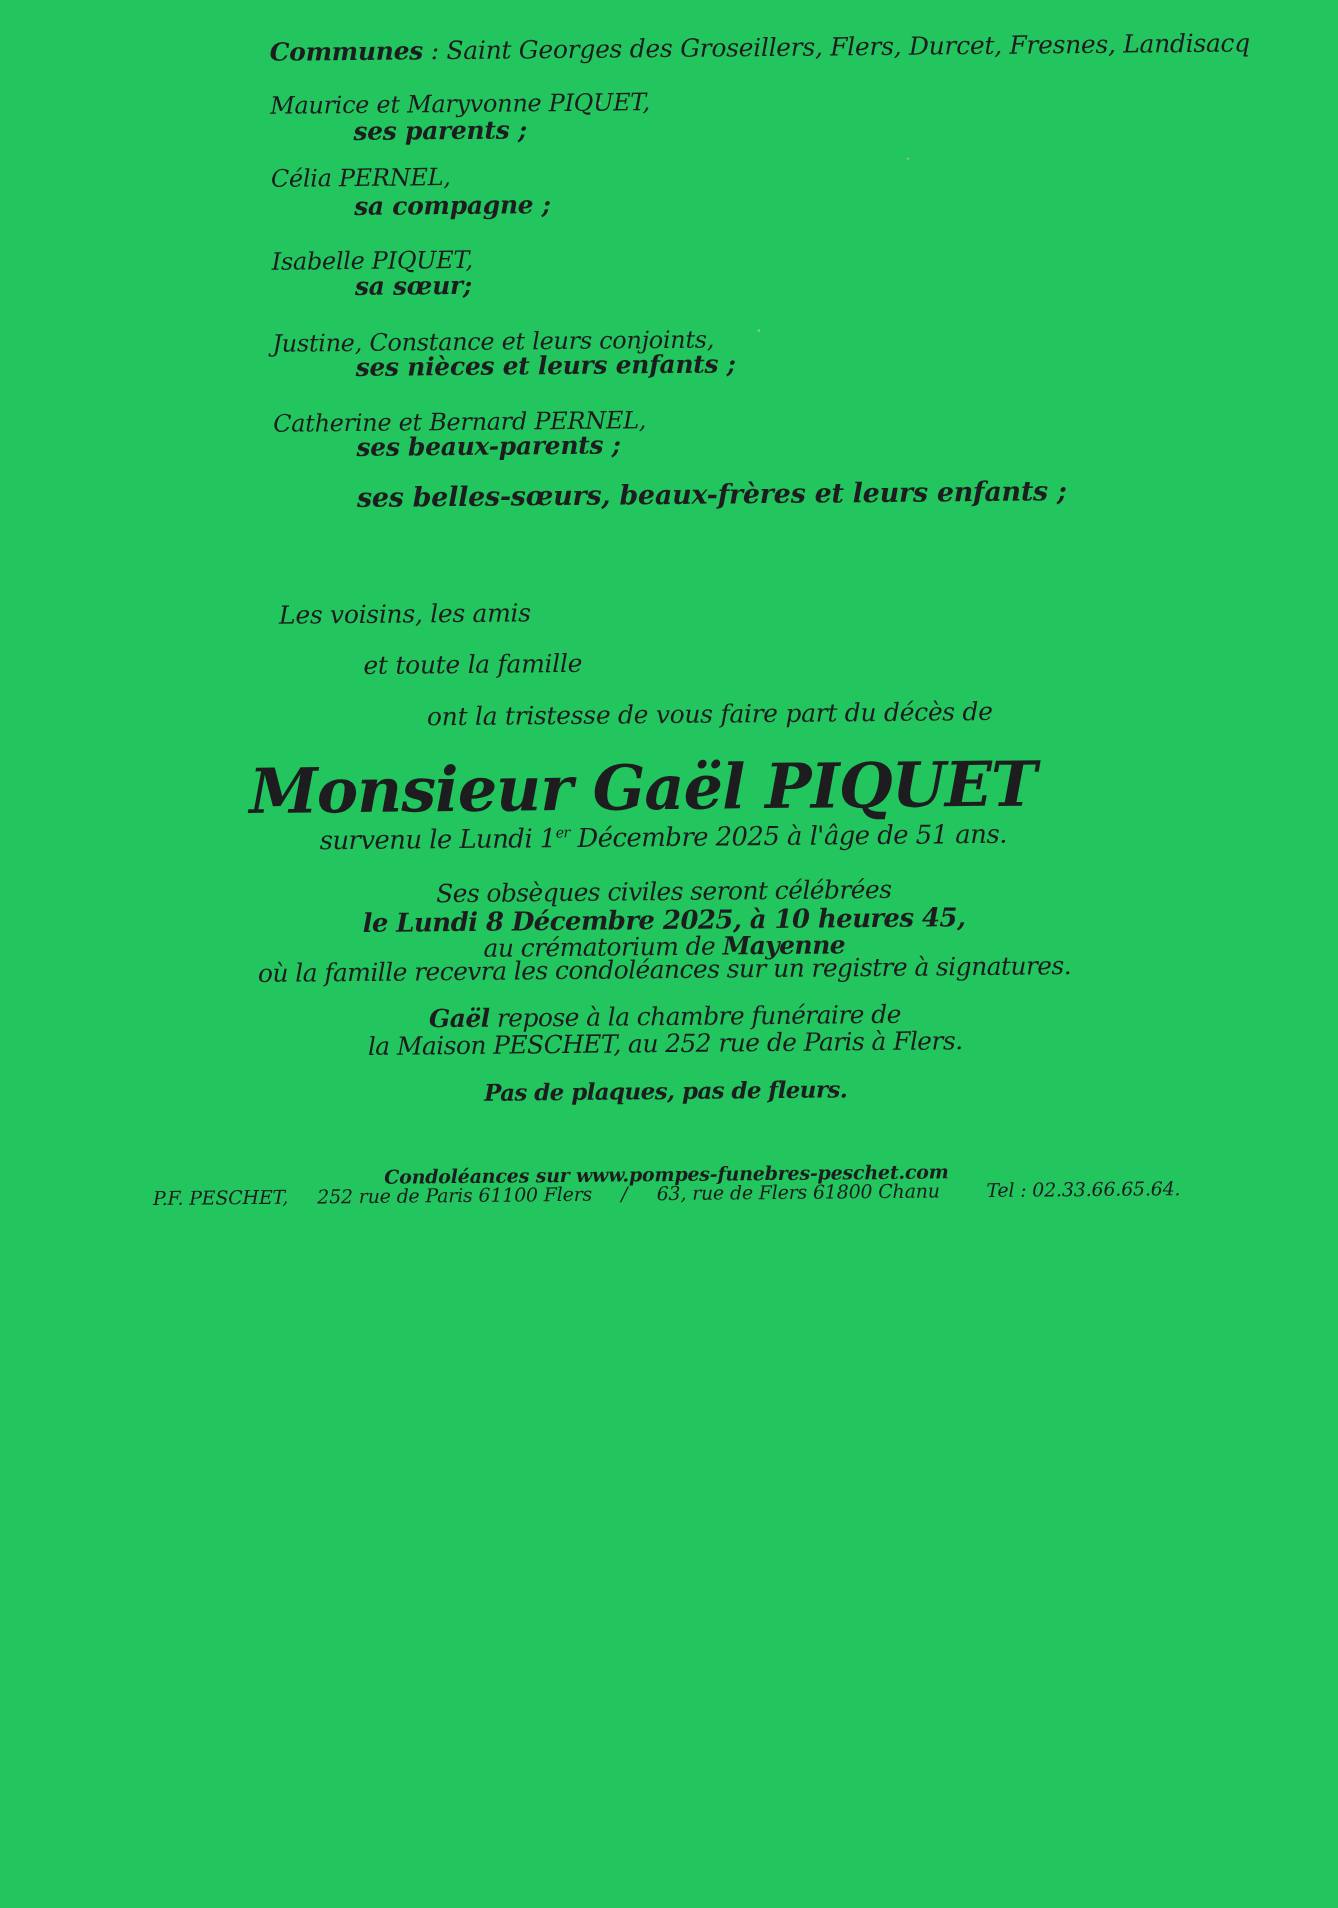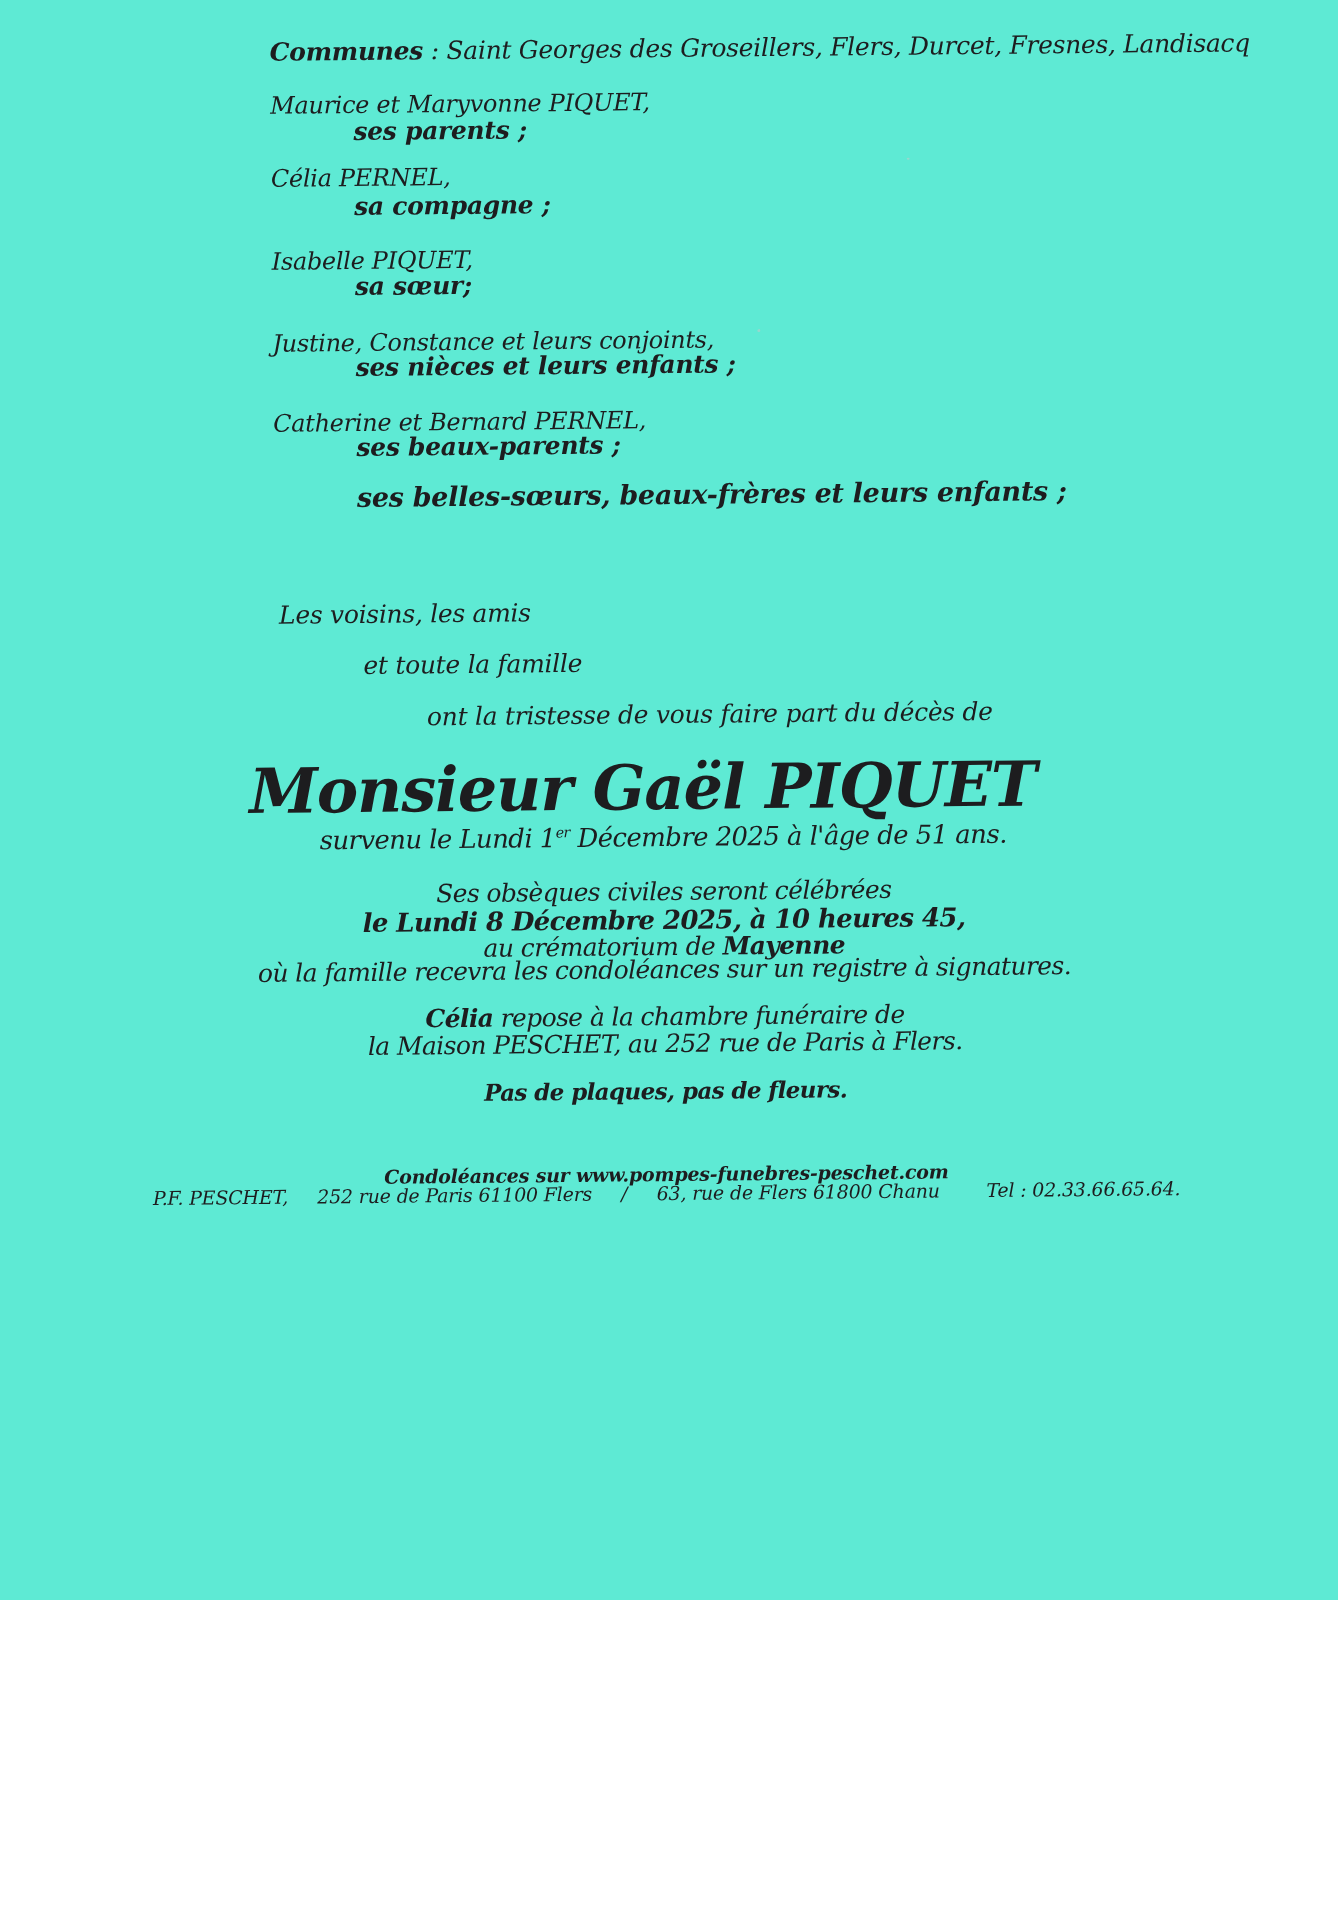--- a/index.html
+++ b/index.html
@@ -4,22 +4,22 @@
 <title>Avis de décès</title>
 <style>
   html, body {
     margin: 0;
     padding: 0;
     background: #ffffff;
   }
   .page {
     position: relative;
     width: 1338px;
-    height: 1600px;
-    background: #5eead4;
+    height: 1908px;
+    background: #22c55e;
     overflow: hidden;
     font-family: "DejaVu Serif", "Liberation Serif", serif;
     font-style: italic;
     color: #1d1d1f;
   }
   
   .skew {
     position: absolute;
     inset: 0;
     transform: rotate(-0.55deg);
@@ -114,21 +114,21 @@
     </div>
 
     <div class="line centered" style="top:879px;">Ses obsèques civiles seront célébrées</div>
     <div class="line centered b" style="top:907px; font-size:26px;">le Lundi 8 Décembre 2025, à 10 heures 45,</div>
     <div class="line centered" style="top:934px;">
       <span>au crématorium de </span><span class="b">Mayenne</span>
     </div>
     <div class="line centered" style="top:957px;">où la famille recevra les condoléances sur un registre à signatures.</div>
 
     <div class="line centered" style="top:1004px;">
-      <span class="b">Célia</span><span> repose à la chambre funéraire de</span>
+      <span class="b">Gaël</span><span> repose à la chambre funéraire de</span>
     </div>
     <div class="line centered" style="top:1031px;">la Maison PESCHET, au 252 rue de Paris à Flers.</div>
 
     <div class="line centered small-bold" style="top:1079px;">Pas de plaques, pas de fleurs.</div>
 
     <div class="line centered footer-line b" style="top:1165px;">Condoléances sur www.pompes-funebres-peschet.com</div>
     <div class="line centered footer-line" style="top:1184px;">P.F. PESCHET,     252 rue de Paris 61100 Flers     /     63, rue de Flers 61800 Chanu        Tel : 02.33.66.65.64.</div>
 
     <span class="speck" style="left:603px; top:101px; width:3px; height:3px;"></span>
     <span class="speck" style="left:911px; top:160px; width:3px; height:2px;"></span>

